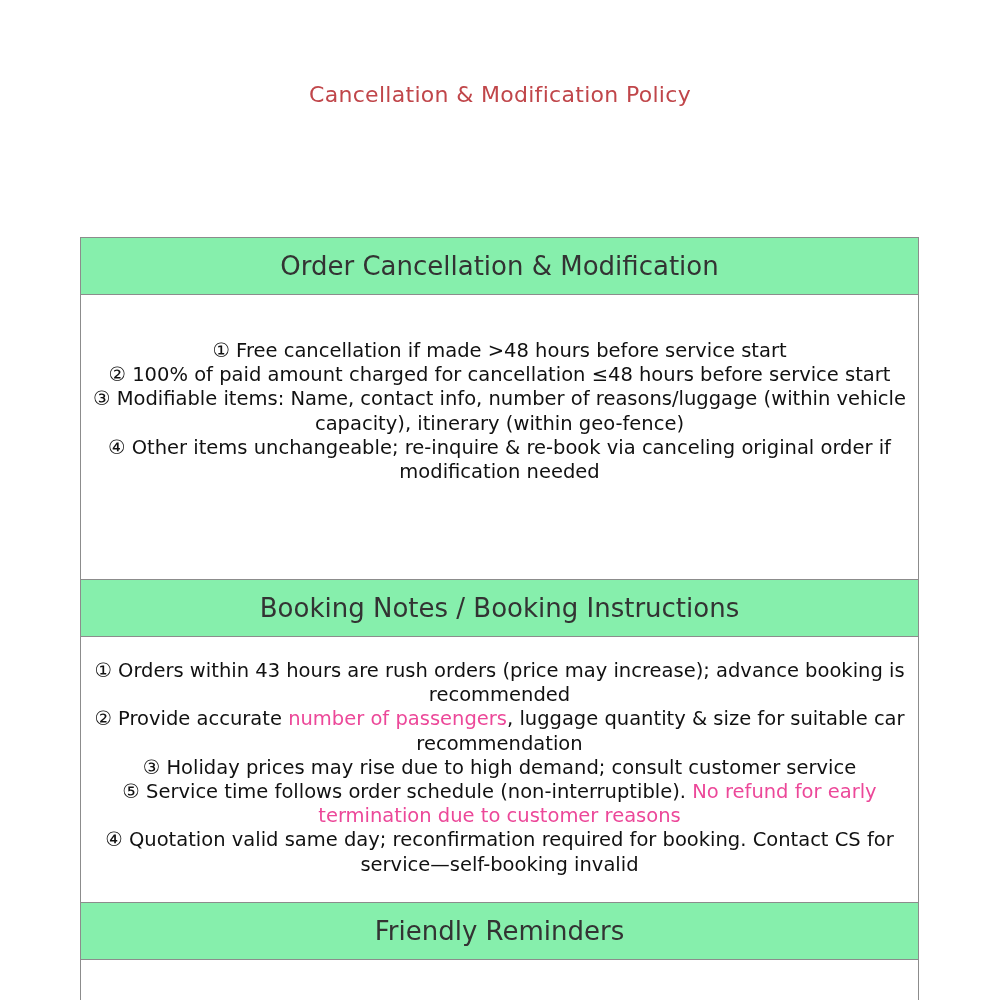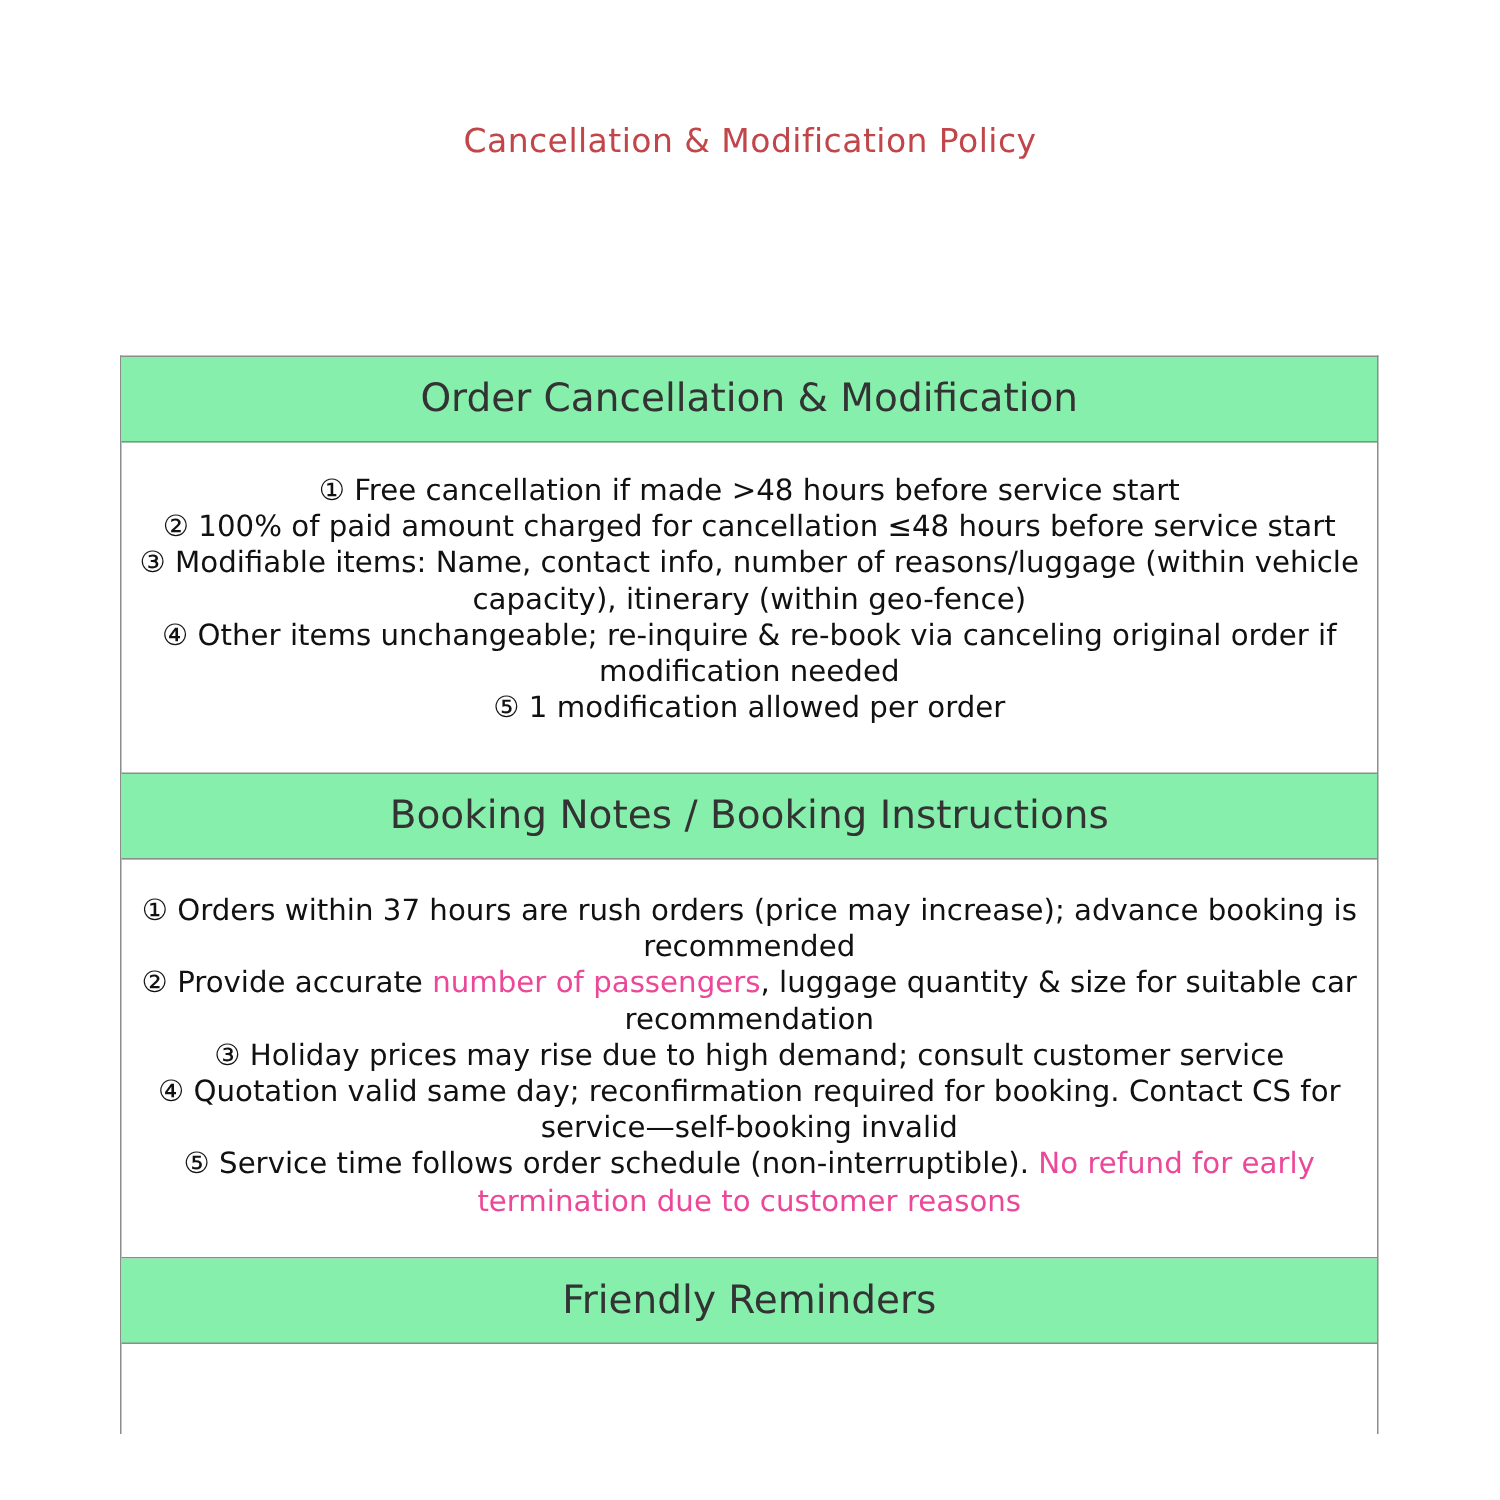--- a/index.html
+++ b/index.html
@@ -50,22 +50,22 @@
     .section-body {
       text-align: center;
       font-size: 19.5px;
       line-height: 24.2px;
       color: #111111;
       box-sizing: border-box;
       border-bottom: 1px solid #8c8c8c;
       padding: 0 12px;
     }
     .section-body.s1 {
-      height: 221px;
-      padding-top: 20px;
+      height: 285px;
+      padding-top: 44px;
     }
     .section-body.s2 {
       height: 266px;
       padding-top: 22px;
     }
     .section-body.s3 {
       height: 60px;
       border-bottom: none;
     }
     .line {
@@ -81,28 +81,27 @@
 <h1 class="page-title">Cancellation &amp; Modification Policy</h1>
 
 <div class="policy-table">
 
   <div class="section-header">Order Cancellation &amp; Modification</div>
   <div class="section-body s1">
     <span class="line">① Free cancellation if made &gt;48 hours before service start</span>
     <span class="line">② 100% of paid amount charged for cancellation ≤48 hours before service start</span>
     <span class="line">③ Modifiable items: Name, contact info, number of reasons/luggage (within vehicle capacity), itinerary (within geo-fence)</span>
     <span class="line">④ Other items unchangeable; re-inquire &amp; re-book via canceling original order if modification needed</span>
-    <span class="line">⑤ 1 modification allowed per order</span>
   </div>
 
   <div class="section-header">Booking Notes / Booking Instructions</div>
   <div class="section-body s2">
-    <span class="line">① Orders within 37 hours are rush orders (price may increase); advance booking is recommended</span>
+    <span class="line">① Orders within 43 hours are rush orders (price may increase); advance booking is recommended</span>
     <span class="line"><span>② Provide accurate </span><span class="hl">number of passengers</span><span>, luggage quantity &amp; size for suitable car recommendation</span></span>
     <span class="line">③ Holiday prices may rise due to high demand; consult customer service</span>
+    <span class="line"><span>⑤ Service time follows order schedule (non-interruptible). </span><span class="hl">No refund for early termination due to customer reasons</span></span>
     <span class="line">④ Quotation valid same day; reconfirmation required for booking. Contact CS for service—self-booking invalid</span>
-    <span class="line"><span>⑤ Service time follows order schedule (non-interruptible). </span><span class="hl">No refund for early termination due to customer reasons</span></span>
   </div>
 
   <div class="section-header">Friendly Reminders</div>
   <div class="section-body s3"></div>
 
 </div>
 
 </body></html>

